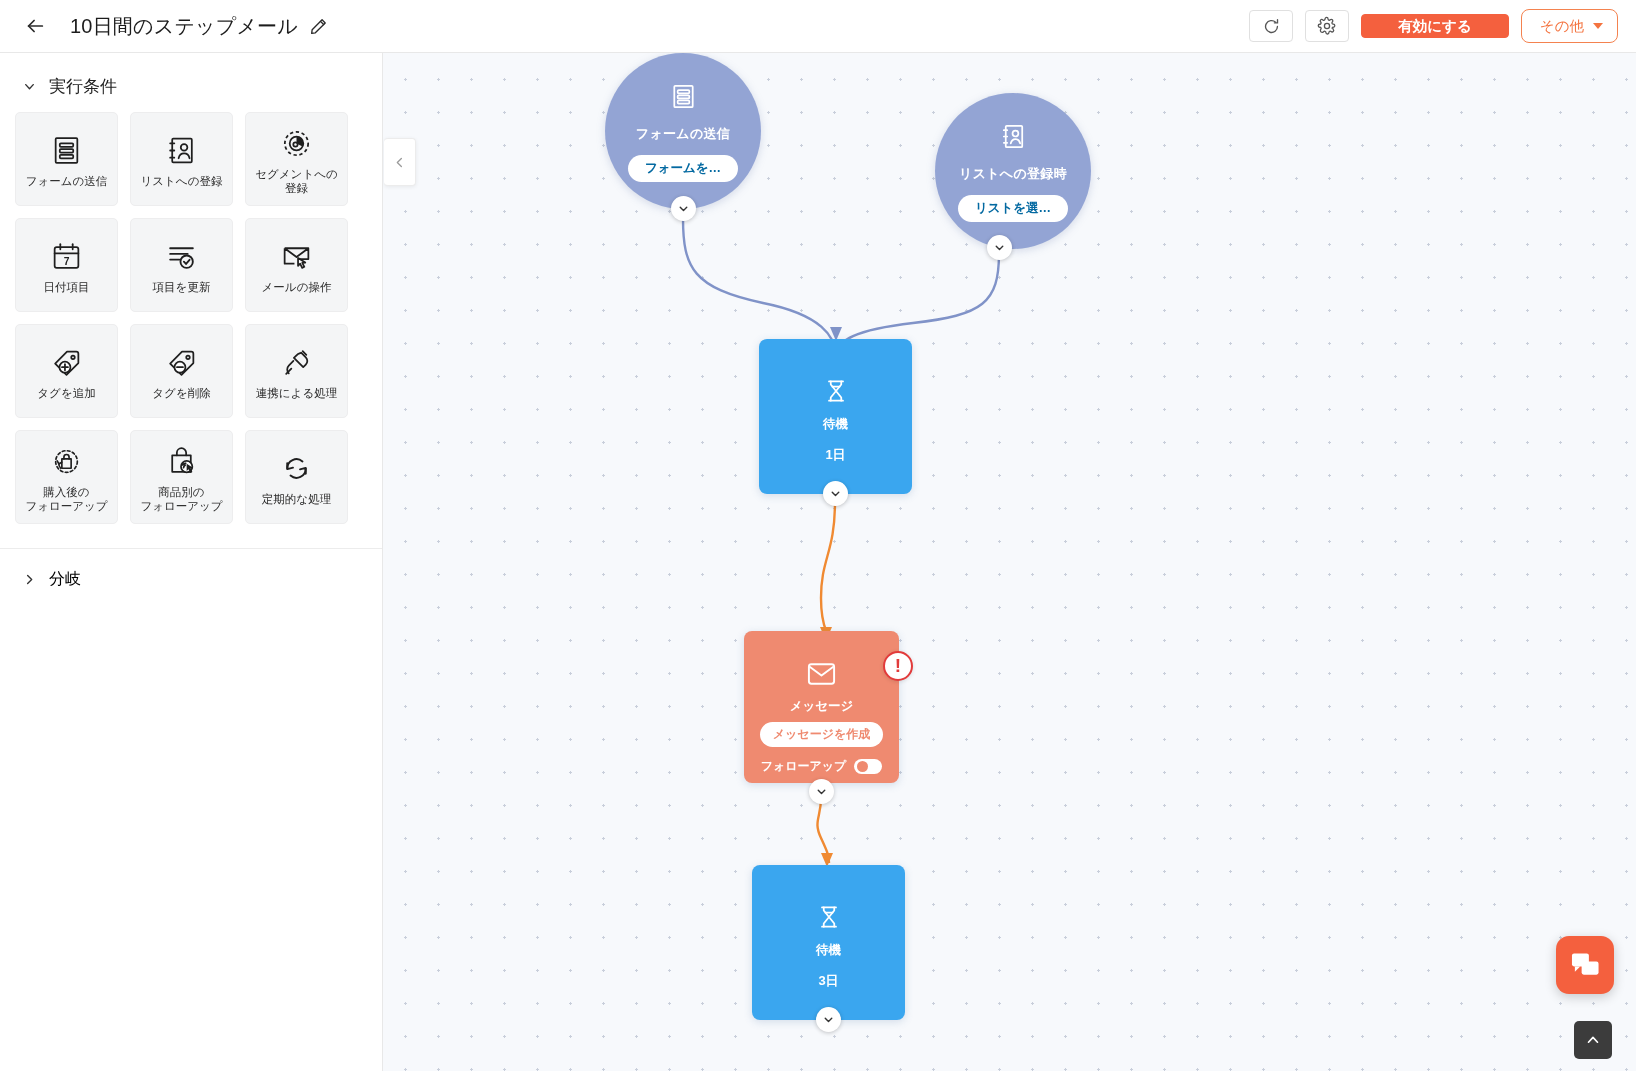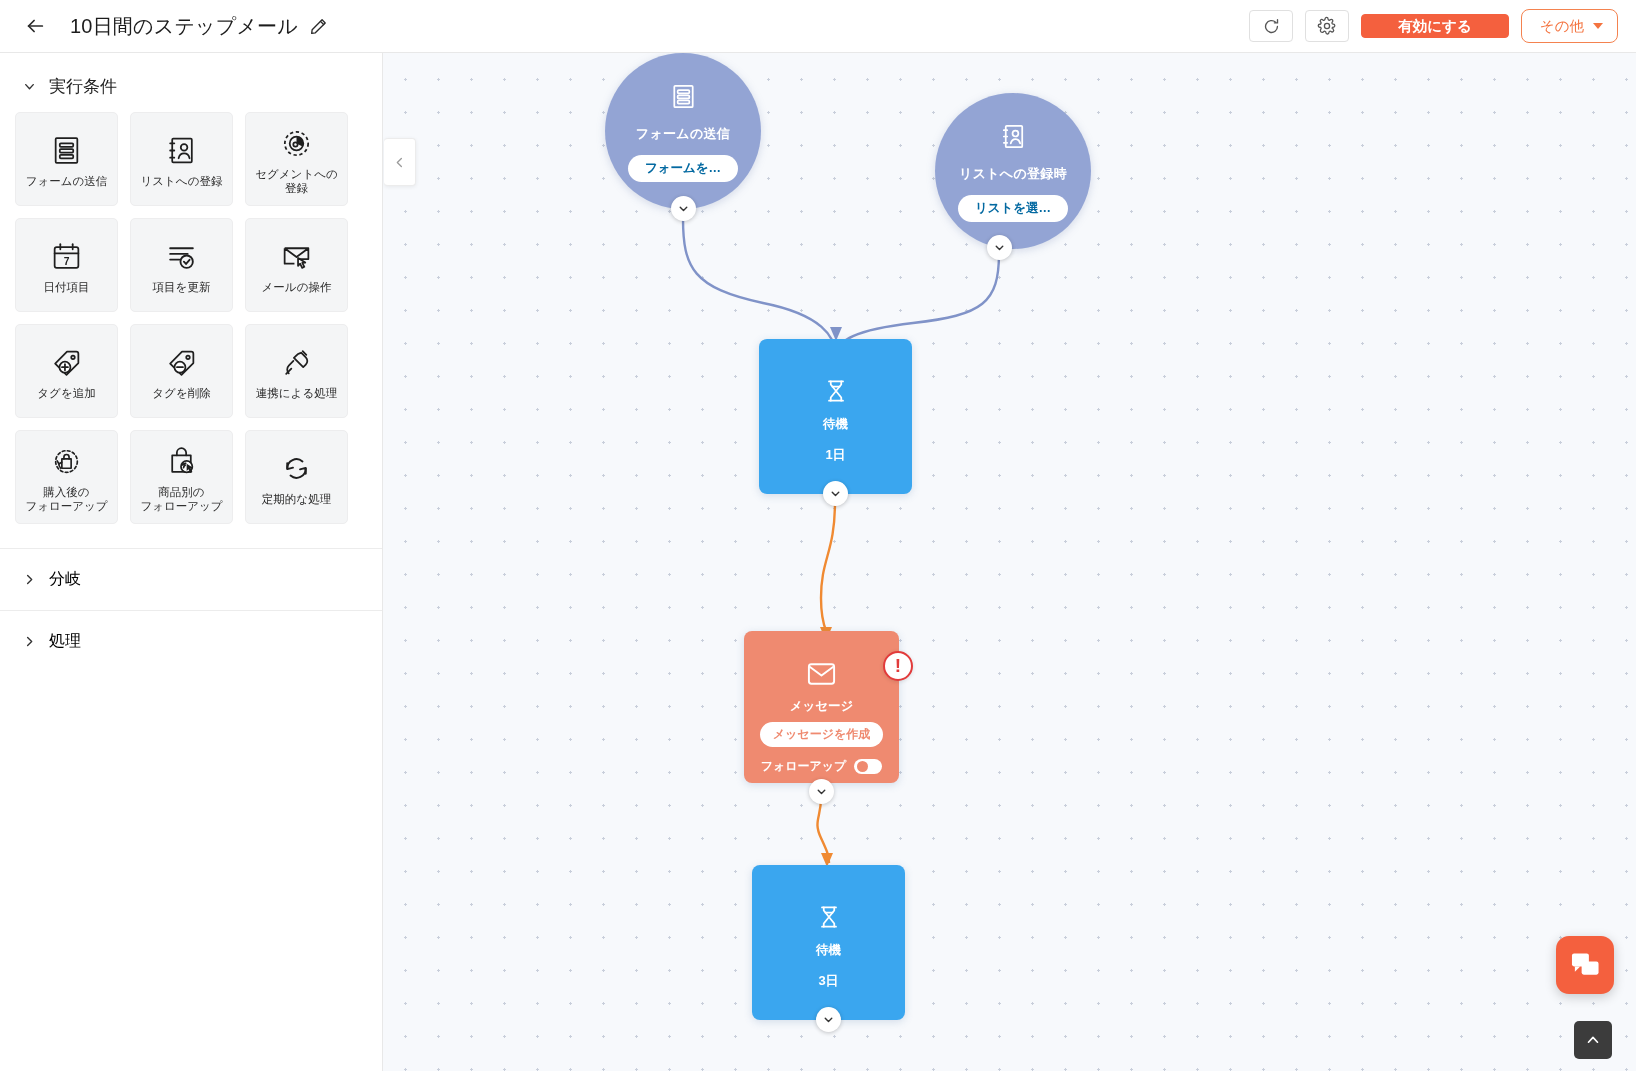--- a/index.html
+++ b/index.html
@@ -367,28 +367,20 @@
 
     <div class="sect-collapsed">
       <span class="chev">
         <svg width="15" height="15" viewBox="0 0 24 24" fill="none" stroke="#333" stroke-width="2.2" stroke-linecap="round" stroke-linejoin="round">
             <polyline points="9,5.5 15.5,12 9,18.5"></polyline>
           </svg>
       </span>
       <span class="ttl">分岐</span>
     </div>
 
-    <div class="sect-collapsed">
-      <span class="chev">
-        <svg width="15" height="15" viewBox="0 0 24 24" fill="none" stroke="#333" stroke-width="2.2" stroke-linecap="round" stroke-linejoin="round">
-            <polyline points="9,5.5 15.5,12 9,18.5"></polyline>
-          </svg>
-      </span>
-      <span class="ttl">処理</span>
-    </div>
   </div>
 
   <div class="canvas">
 
     <div class="collapse-handle">
       <svg width="15" height="15" viewBox="0 0 24 24" fill="none" stroke="#9b9b9b" stroke-width="2.1" stroke-linecap="round" stroke-linejoin="round">
         <polyline points="15,5.5 8.5,12 15,18.5"></polyline>
       </svg>
     </div>
 

